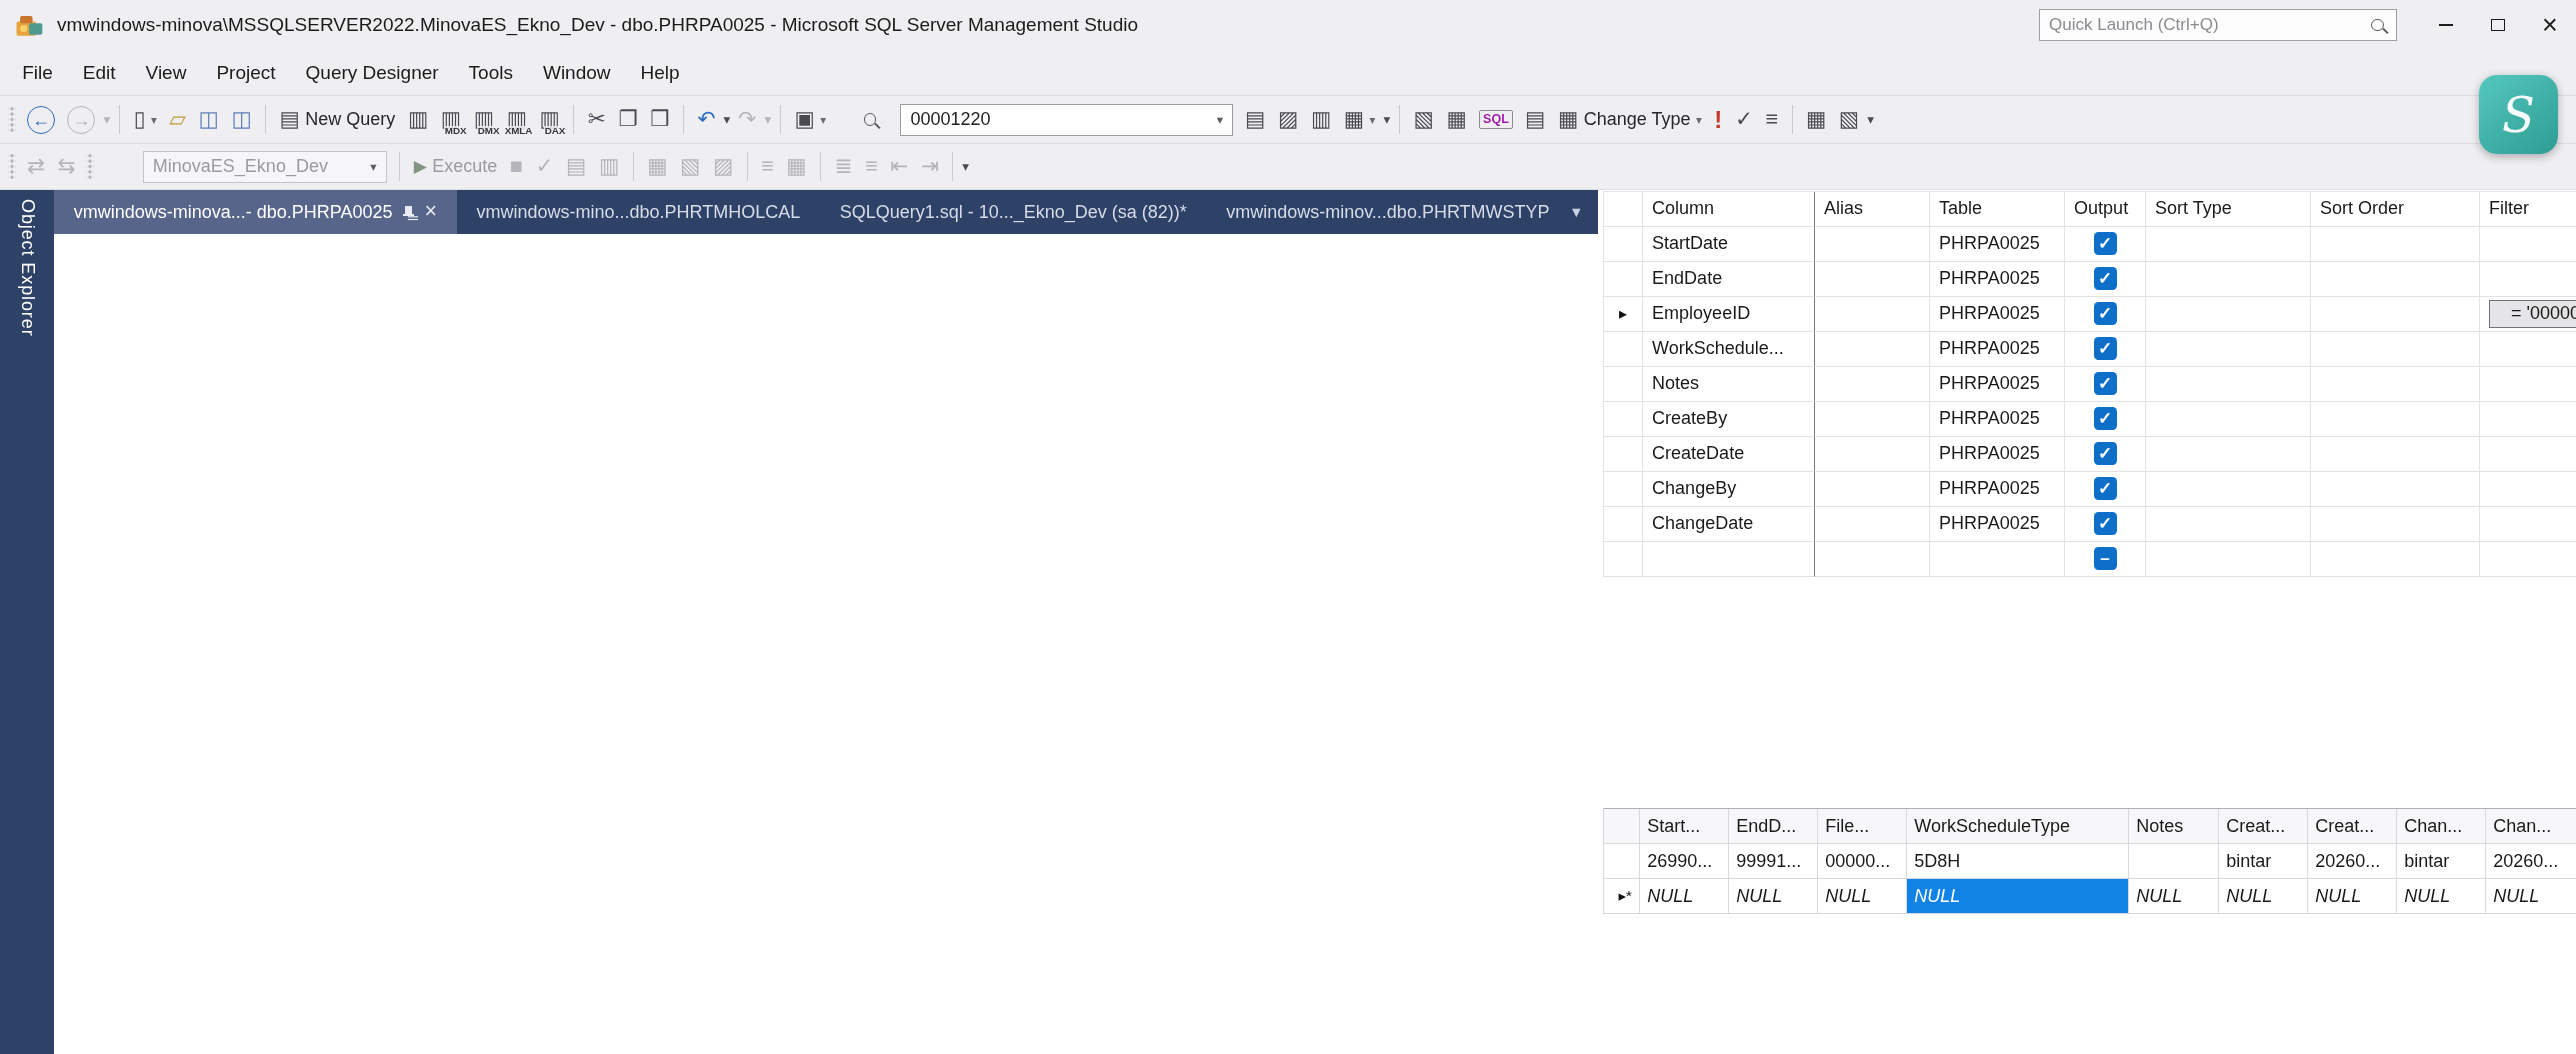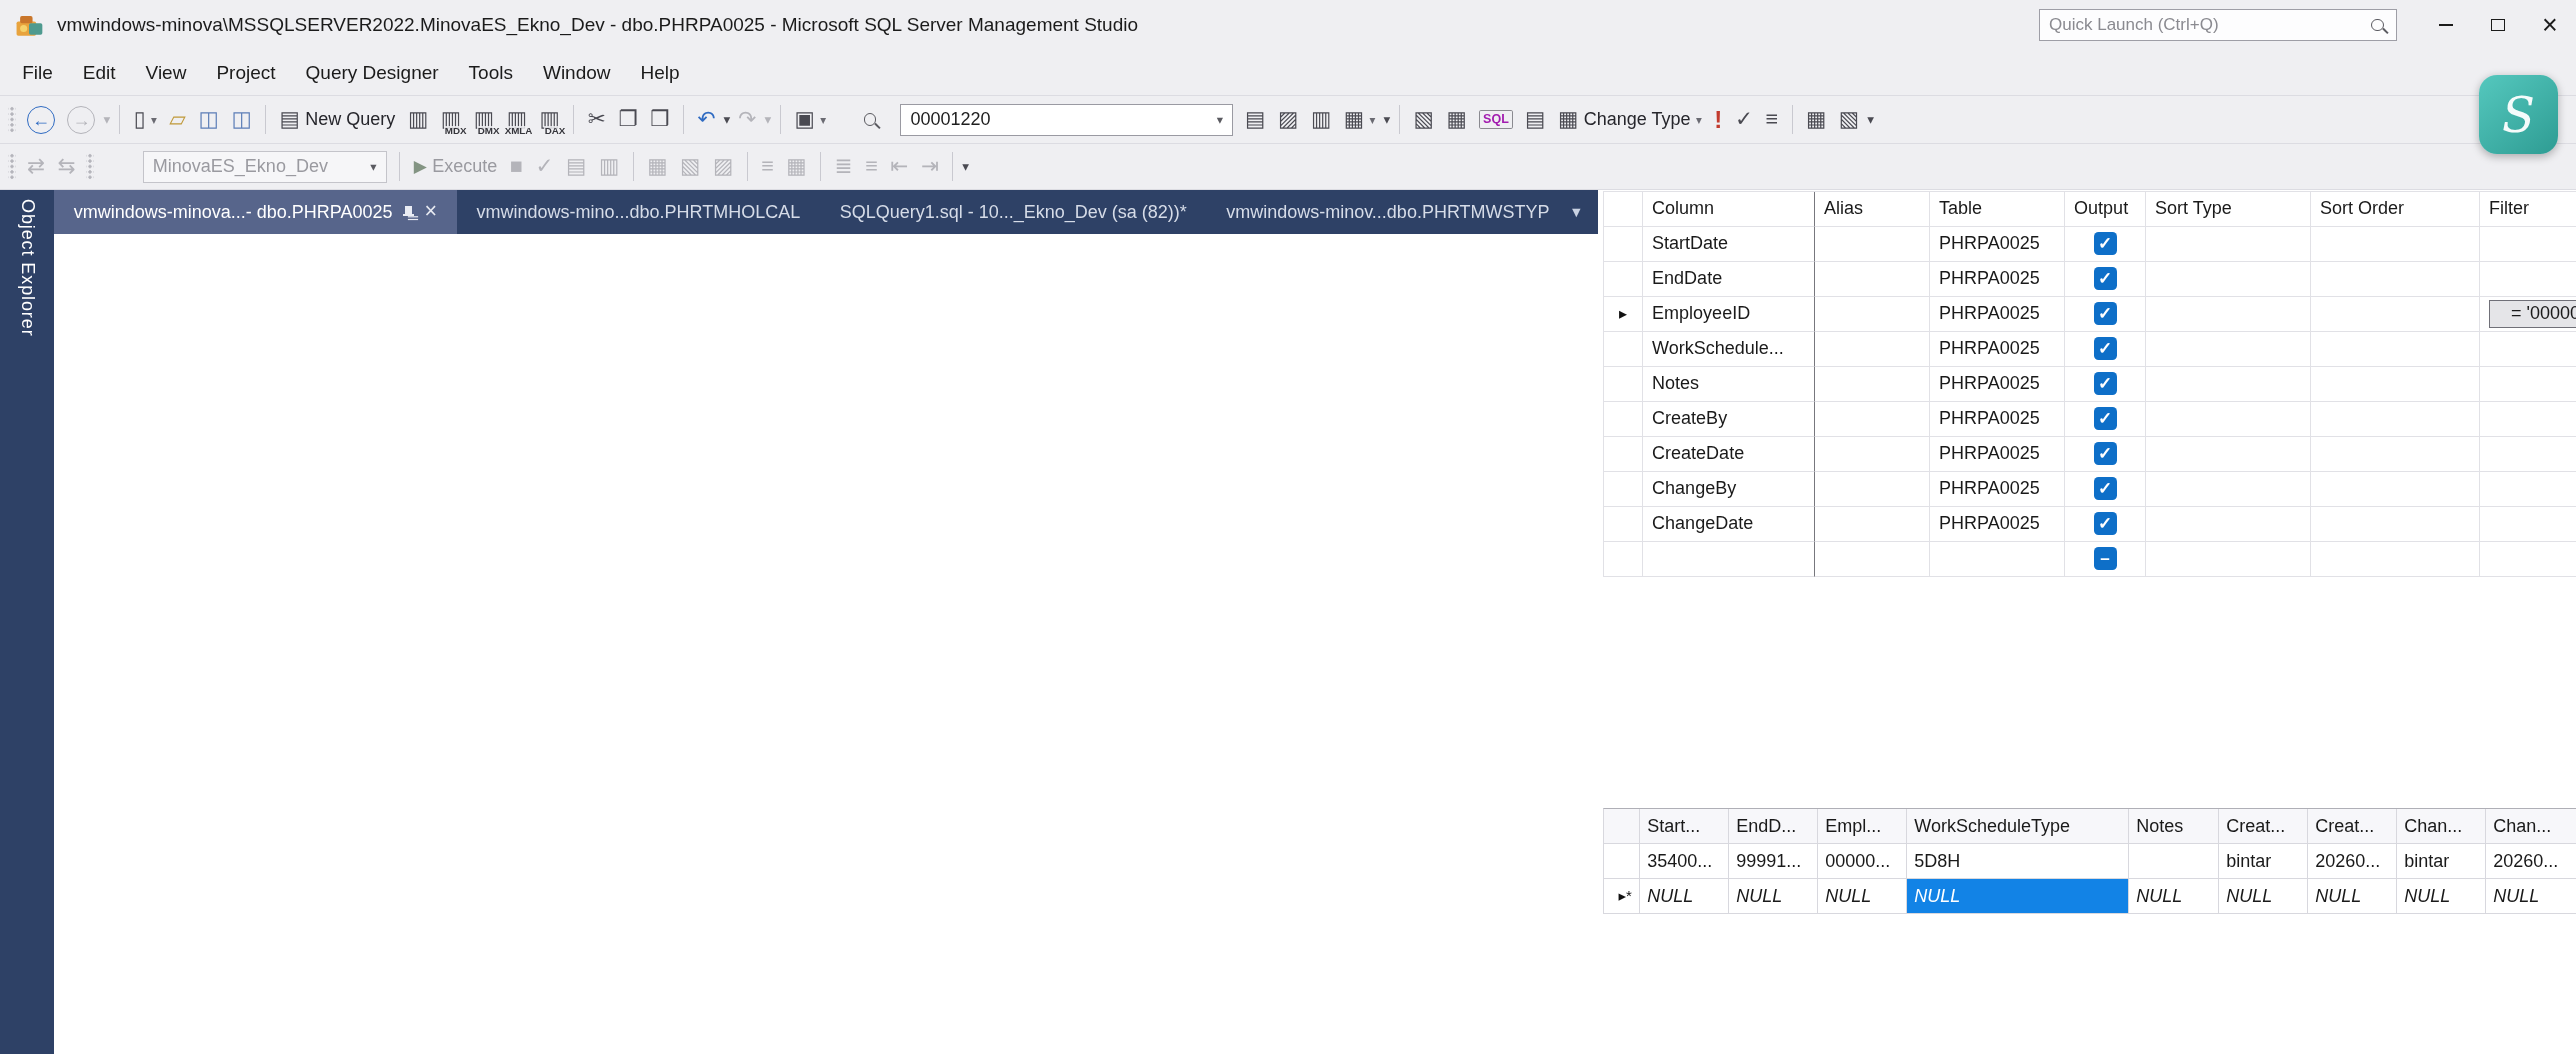--- a/index.html
+++ b/index.html
@@ -505,29 +505,29 @@
           <div class="gcell"></div>
           <div class="gcell"></div>
           <div class="gcell"></div>
           <div class="gcell"></div>
           <div class="gcell"></div>
         </div>
       <div class="grid grid2" id="results-grid" style="grid-template-columns: 36px 89px 89px 89px 222px 90px 89px 89px 89px 92px; left: 5.4px; top: 618px;">
           <div class="gcell g2hdr"></div>
           <div class="gcell g2hdr">Start...</div>
           <div class="gcell g2hdr">EndD...</div>
-          <div class="gcell g2hdr">Empl...</div>
+          <div class="gcell g2hdr">File...</div>
           <div class="gcell g2hdr">WorkScheduleType</div>
           <div class="gcell g2hdr">Notes</div>
           <div class="gcell g2hdr">Creat...</div>
           <div class="gcell g2hdr">Creat...</div>
           <div class="gcell g2hdr">Chan...</div>
           <div class="gcell g2hdr">Chan...</div>
           <div class="gcell center"></div>
-          <div class="gcell">35400...</div>
+          <div class="gcell">26990...</div>
           <div class="gcell">99991...</div>
           <div class="gcell">00000...</div>
           <div class="gcell">5D8H</div>
           <div class="gcell"></div>
           <div class="gcell">bintar</div>
           <div class="gcell">20260...</div>
           <div class="gcell">bintar</div>
           <div class="gcell">20260...</div>
           <div class="gcell center">
             <span class="newrow-marker">▸*</span>

